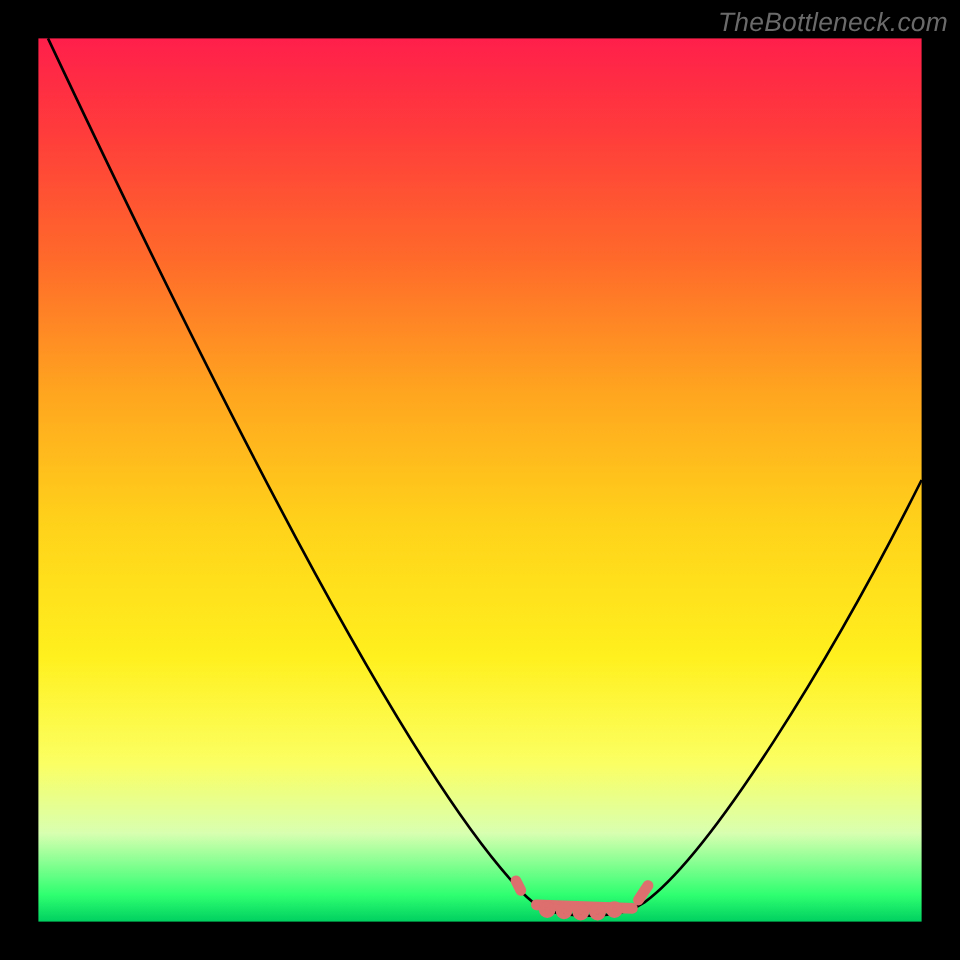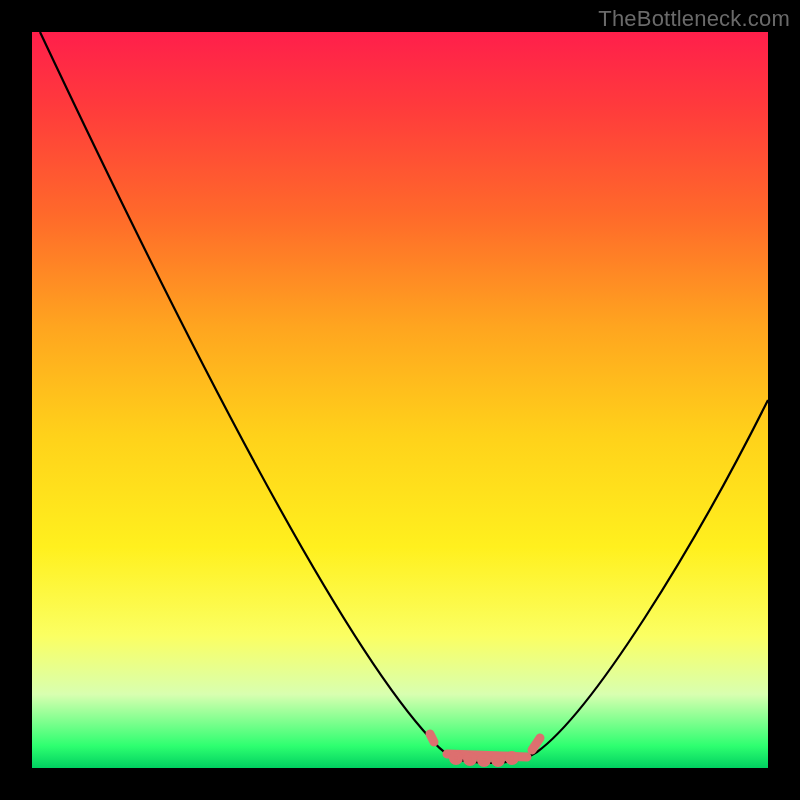--- a/index.html
+++ b/index.html
@@ -9,20 +9,21 @@
     height: 800px;
     background: #000;
     font-family: Arial, Helvetica, sans-serif;
     overflow: hidden;
   }
   .frame {
     position: relative;
     width: 800px;
     height: 800px;
     background: #000;
+    font-style: italic;
   }
   .plot {
     position: absolute;
     left: 32px;
     top: 32px;
     width: 736px;
     height: 736px;
     background: linear-gradient(
       to bottom,
       #ff1f4b 0%,

